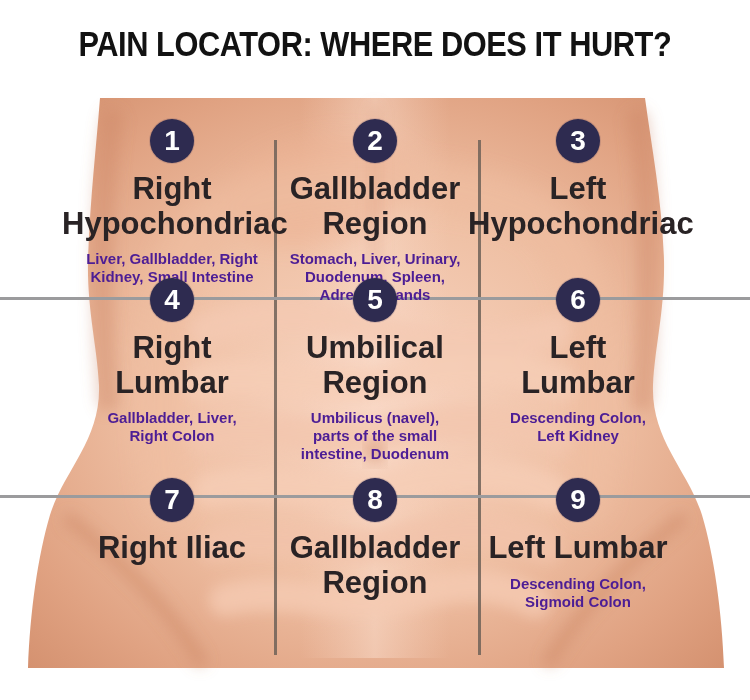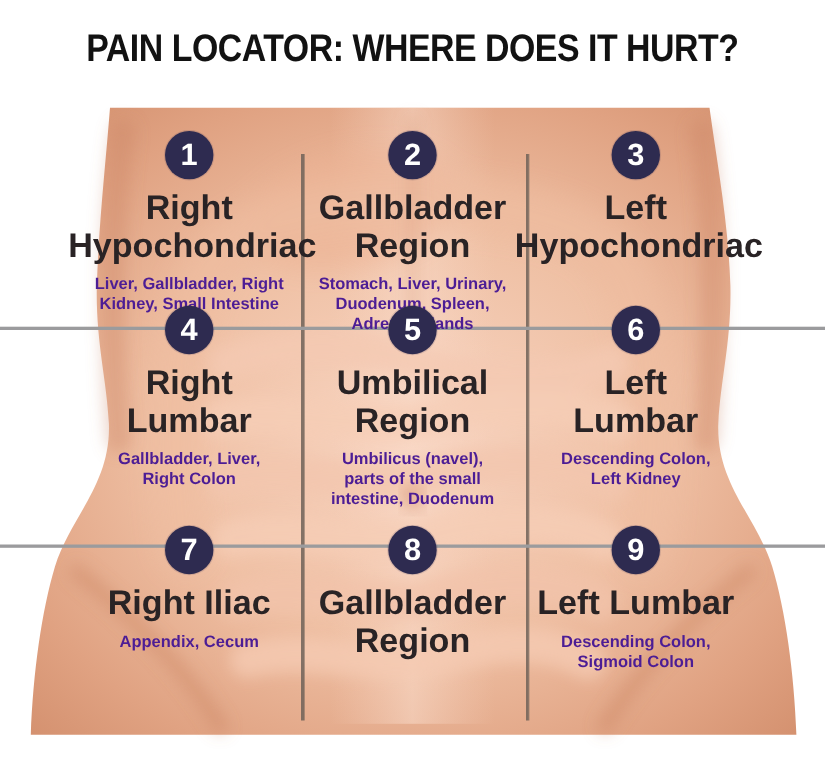--- a/index.html
+++ b/index.html
@@ -163,21 +163,20 @@
     <div class="badge">6</div>
     <div class="region-title">Left
 Lumbar</div>
     <div class="region-organs">Descending Colon,
 Left Kidney</div>
   </div>
 
   <div class="region r3 c1">
     <div class="badge">7</div>
     <div class="region-title">Right Iliac</div>
-    <div class="region-organs">Appendix, Cecum</div>
   </div>
 
   <div class="region r3 c2">
     <div class="badge">8</div>
     <div class="region-title">Gallbladder
 Region</div>
   </div>
 
   <div class="region r3 c3">
     <div class="badge">9</div>

